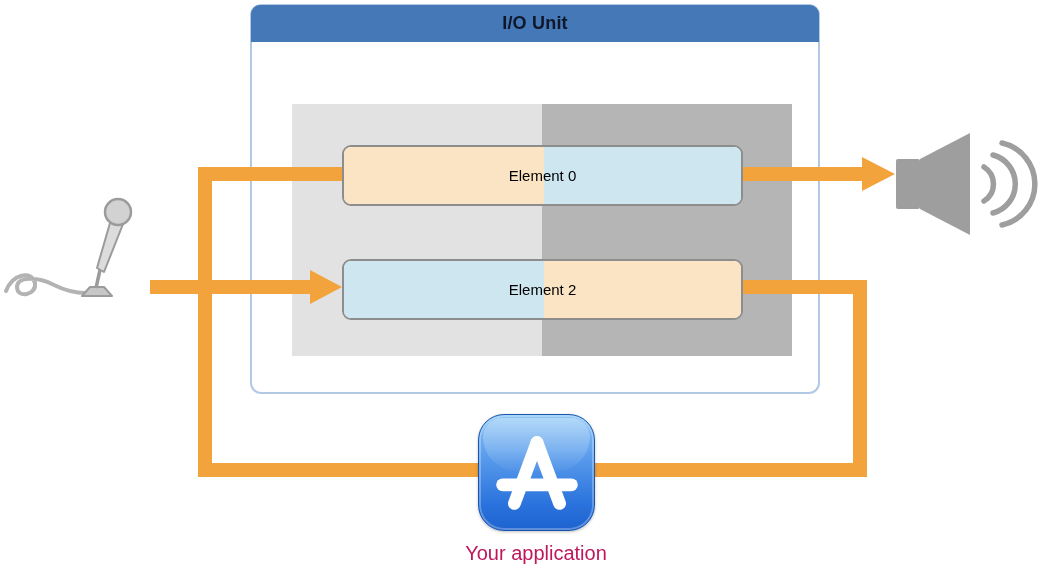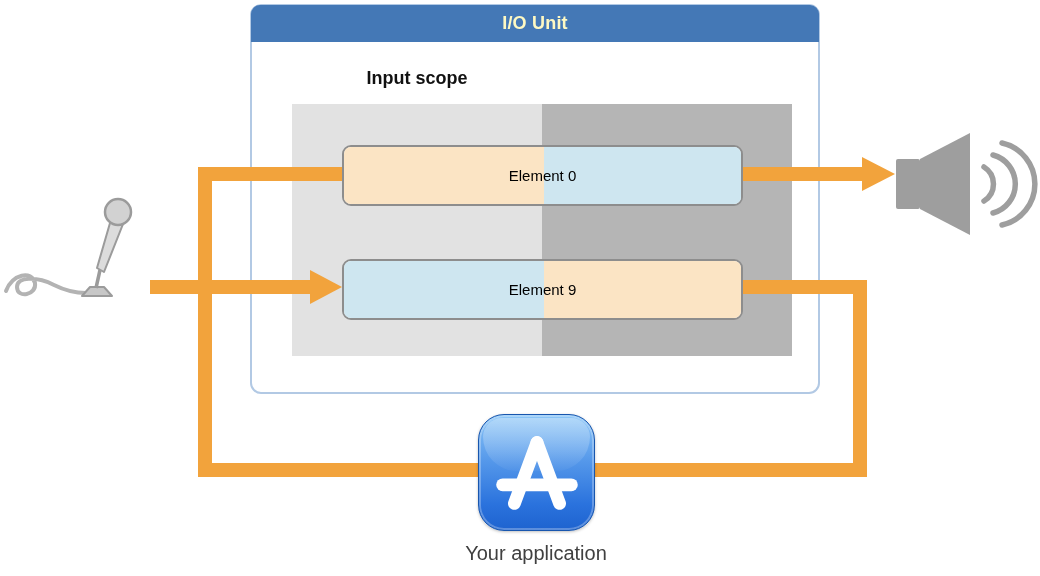--- a/index.html
+++ b/index.html
@@ -22,21 +22,21 @@
     border-radius: 11px;
     box-sizing: border-box;
   }
   .io-header {
     position: absolute;
     left: -1px; top: -1px; right: -1px;
     height: 37px;
     background: #4478b6;
     border-radius: 9px 9px 0 0;
     display: flex; align-items: center; justify-content: center;
-    color: #fef9c3;
+    color: #0f172a;
     font-weight: bold;
     font-size: 18px;
     letter-spacing: 0.2px;
   }
   .scope-label {
     position: absolute;
     top: 62px;
     height: 24px;
     width: 250px;
     text-align: center;
@@ -115,49 +115,48 @@
     border-radius: 22px 22px 40px 40px;
     background: linear-gradient(180deg, rgba(255,255,255,0.35), rgba(255,255,255,0.03));
     pointer-events: none;
   }
   .app-label {
     position: absolute;
     left: 416px; top: 542px;
     width: 240px;
     text-align: center;
     font-size: 20px;
-    color: #404040;
+    color: #be185d;
     z-index: 5;
   }
 </style>
 </head>
 <body>
 
 <div class="stage">
 
   <div class="io-box">
     <div class="io-header">
       <span>I/O Unit</span>
     </div>
 
-    <div class="scope-label input">Input scope</div>
 
     <div class="panel input"></div>
     <div class="panel output"></div>
 
     <div class="element-bar e0">
       <div class="half left fill-peach"></div>
       <div class="half right fill-blue"></div>
       <div class="element-label">Element 0</div>
     </div>
 
     <div class="element-bar e1">
       <div class="half left fill-blue"></div>
       <div class="half right fill-peach"></div>
-      <div class="element-label">Element 9</div>
+      <div class="element-label">Element 2</div>
     </div>
   </div>
 
   <svg class="arrows" width="1040" height="576" viewBox="0 0 1040 576">
 
     <polyline points="540,470 205,470 205,174 862,174" fill="none" stroke="#F2A33C" stroke-width="14" stroke-linejoin="miter"></polyline>
     <polygon points="862,157 862,191 895,174" fill="#F2A33C"></polygon>
 
     <polyline points="737,287 860,287 860,470 558,470" fill="none" stroke="#F2A33C" stroke-width="14" stroke-linejoin="miter"></polyline>
 

